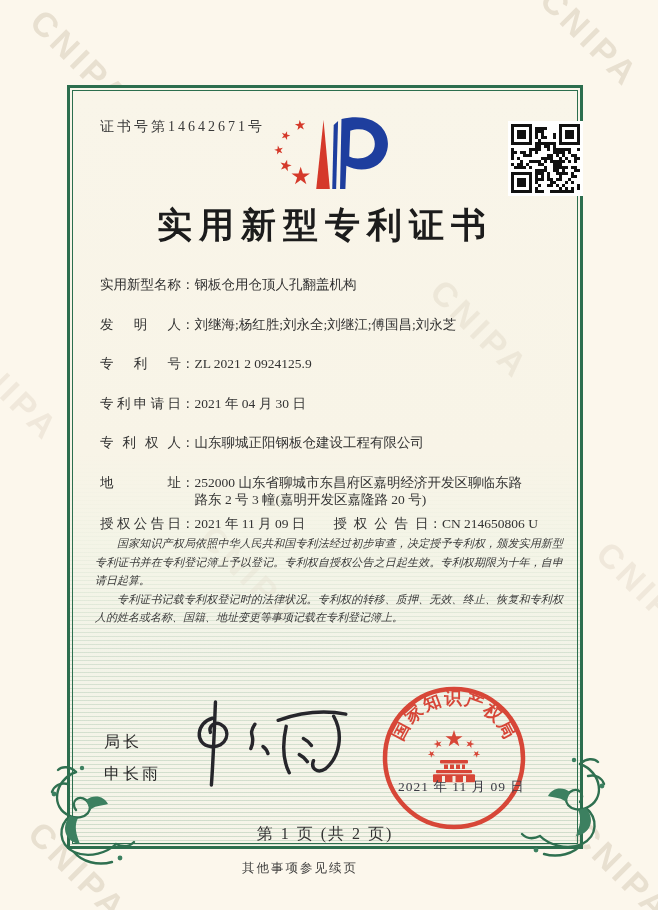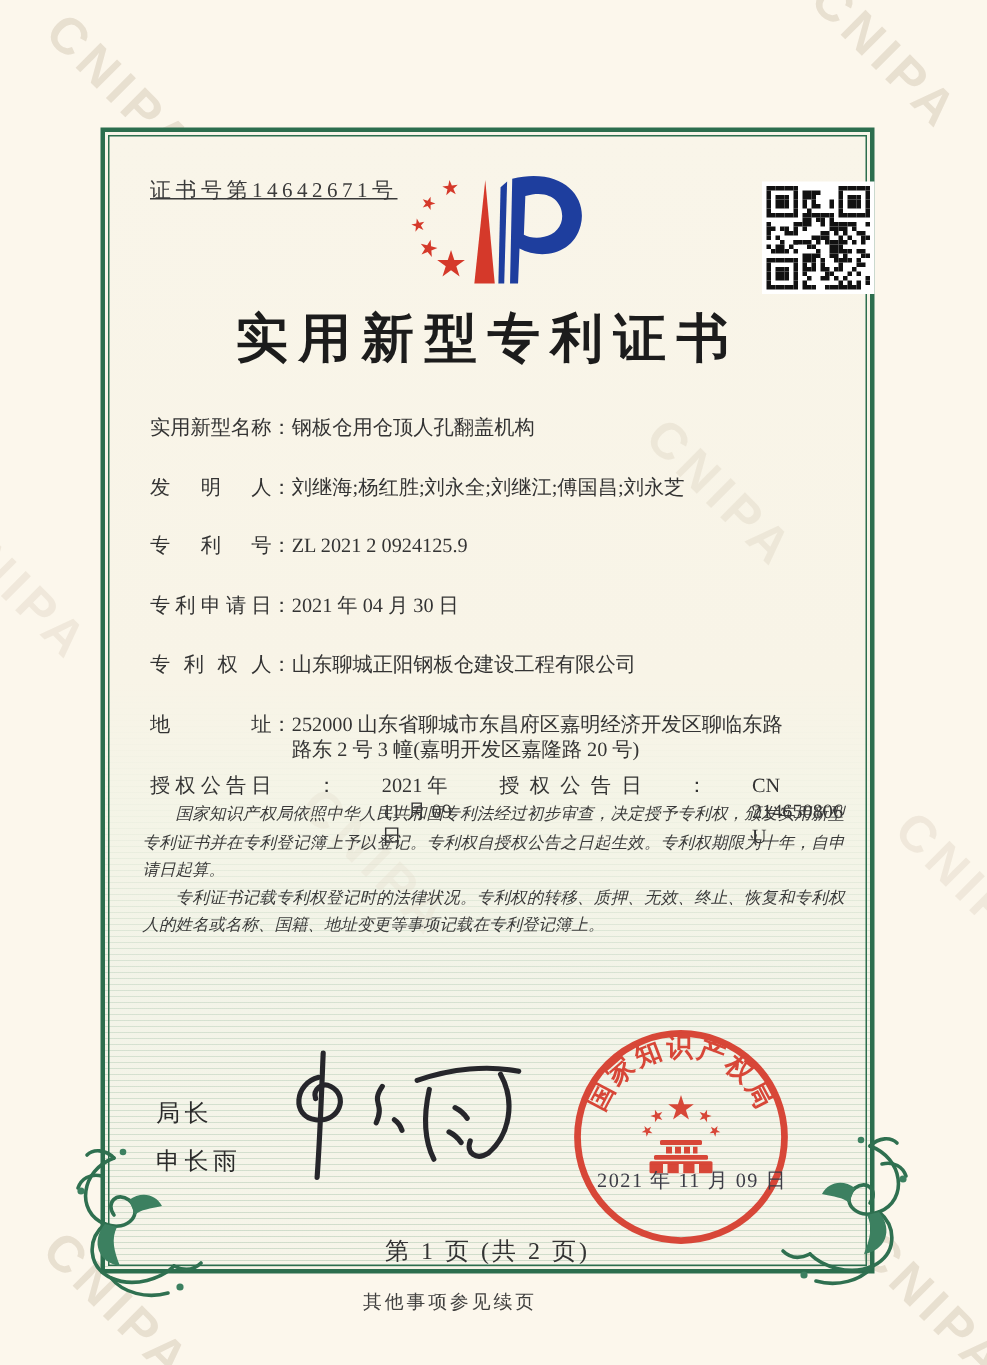--- a/index.html
+++ b/index.html
@@ -17,34 +17,34 @@
   .wm.light{opacity:.38;}
   .frame{
     position:absolute;left:67px;top:85px;width:510px;height:758px;
     border:3px solid #2c6e4e;z-index:1;
     background:
       linear-gradient(180deg,#f9f5e9 0%,#f8f4e7 48%,rgba(243,244,230,.9) 60%,rgba(229,238,226,.42) 74%,rgba(221,233,220,.18) 100%),
       repeating-linear-gradient(180deg,rgba(96,150,112,.3) 0px,rgba(96,150,112,.3) 1px,transparent 1px,transparent 4px);
   }
   .frame-inner{position:absolute;inset:2px;border:1px solid #2c6e4e;}
   .content{position:absolute;inset:0;z-index:2;}
-  .cert-no{position:absolute;left:30px;top:30px;font-size:14px;letter-spacing:3px;color:#3a3a3a;text-decoration:underline;}
+  .cert-no{position:absolute;left:30px;top:30px;font-size:14px;letter-spacing:3px;color:#3a3a3a;}
   .logo{position:absolute;left:186px;top:24px;width:136px;height:88px;}
   .qr{position:absolute;left:438px;top:33px;width:75px;height:75px;background:#fff;padding:0;}
   .title{
     position:absolute;left:0;top:114px;width:100%;text-align:center;
     font-size:35px;font-weight:bold;letter-spacing:7px;color:#1c1c1c;
   }
   .fields{position:absolute;left:30px;top:188px;width:462px;font-size:13.5px;color:#333;}
   .frow{margin-bottom:22.5px;line-height:17px;display:flex;align-items:flex-start;}
   .lbl{display:inline-block;width:81px;text-align:justify;text-align-last:justify;flex:none;}
   .colon{flex:none;}
   .val{display:inline-block;}
   .grant{display:flex;margin-bottom:0;}
-  .grant .pair{display:flex;gap:30px;}
+  .grant .pair{display:flex;}
   .grant .pair2{margin-left:28px;}
   .grant .lbl2{display:inline-block;width:95px;text-align:justify;text-align-last:justify;flex:none;}
   .paras{
     position:absolute;left:25px;top:446px;width:468px;
     font-size:11px;line-height:18.5px;color:#3a3a3a;text-align:justify;font-style:italic;
   }
   .paras p{margin:0;text-indent:2em;}
   .signer{position:absolute;left:34px;font-family:"Liberation Sans","DejaVu Sans",sans-serif;
     font-size:16px;letter-spacing:3px;color:#2b2b2b;}
   .signer.t1{top:644px;}

